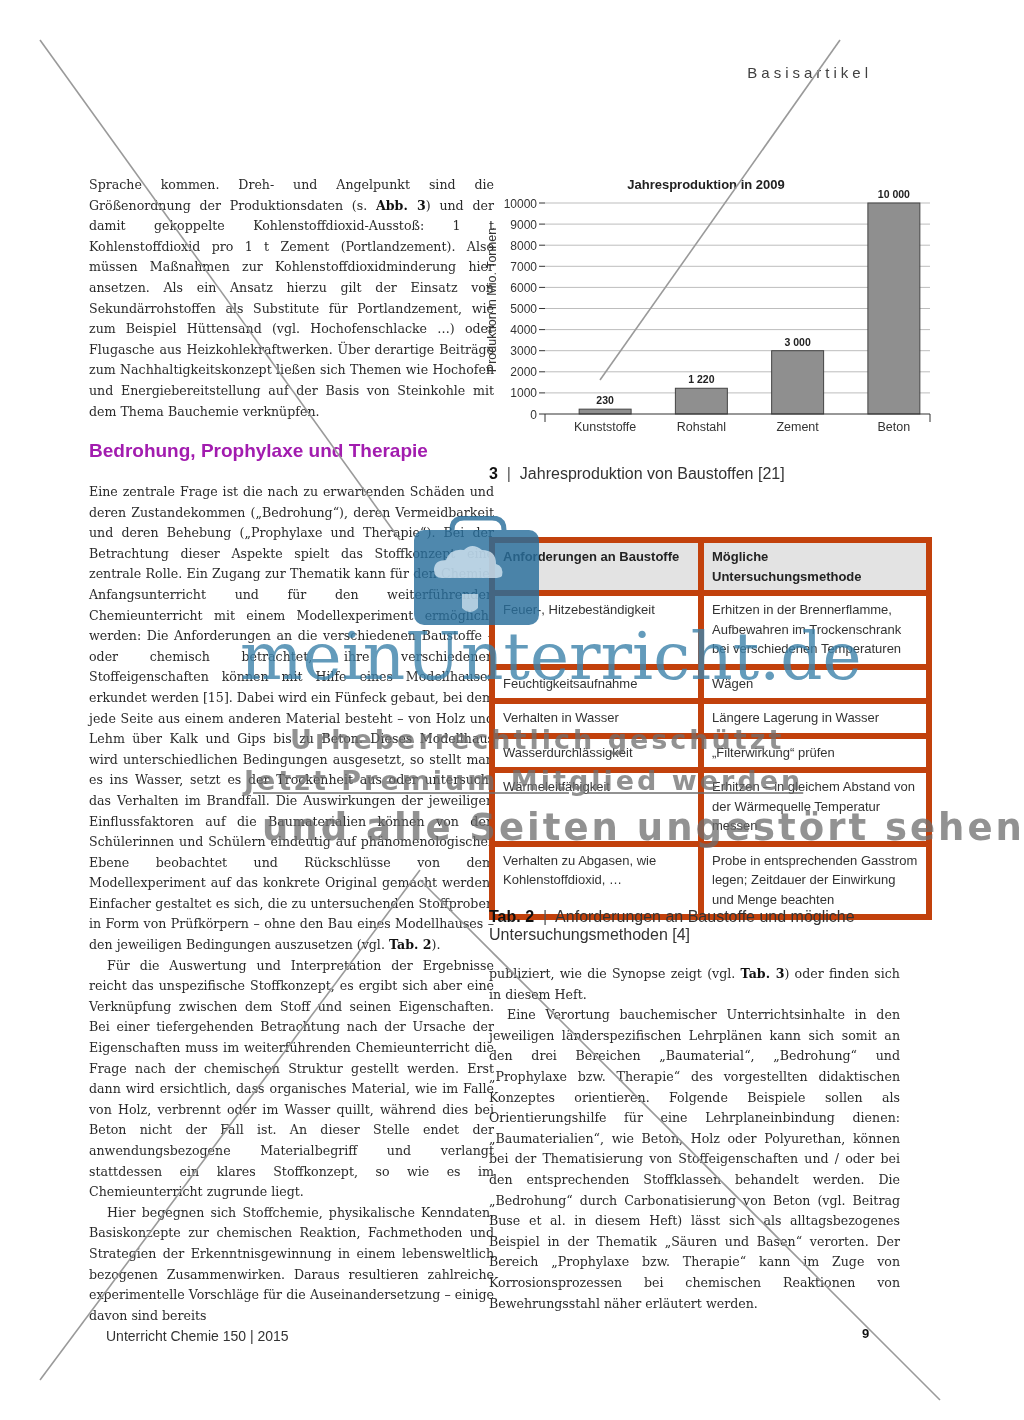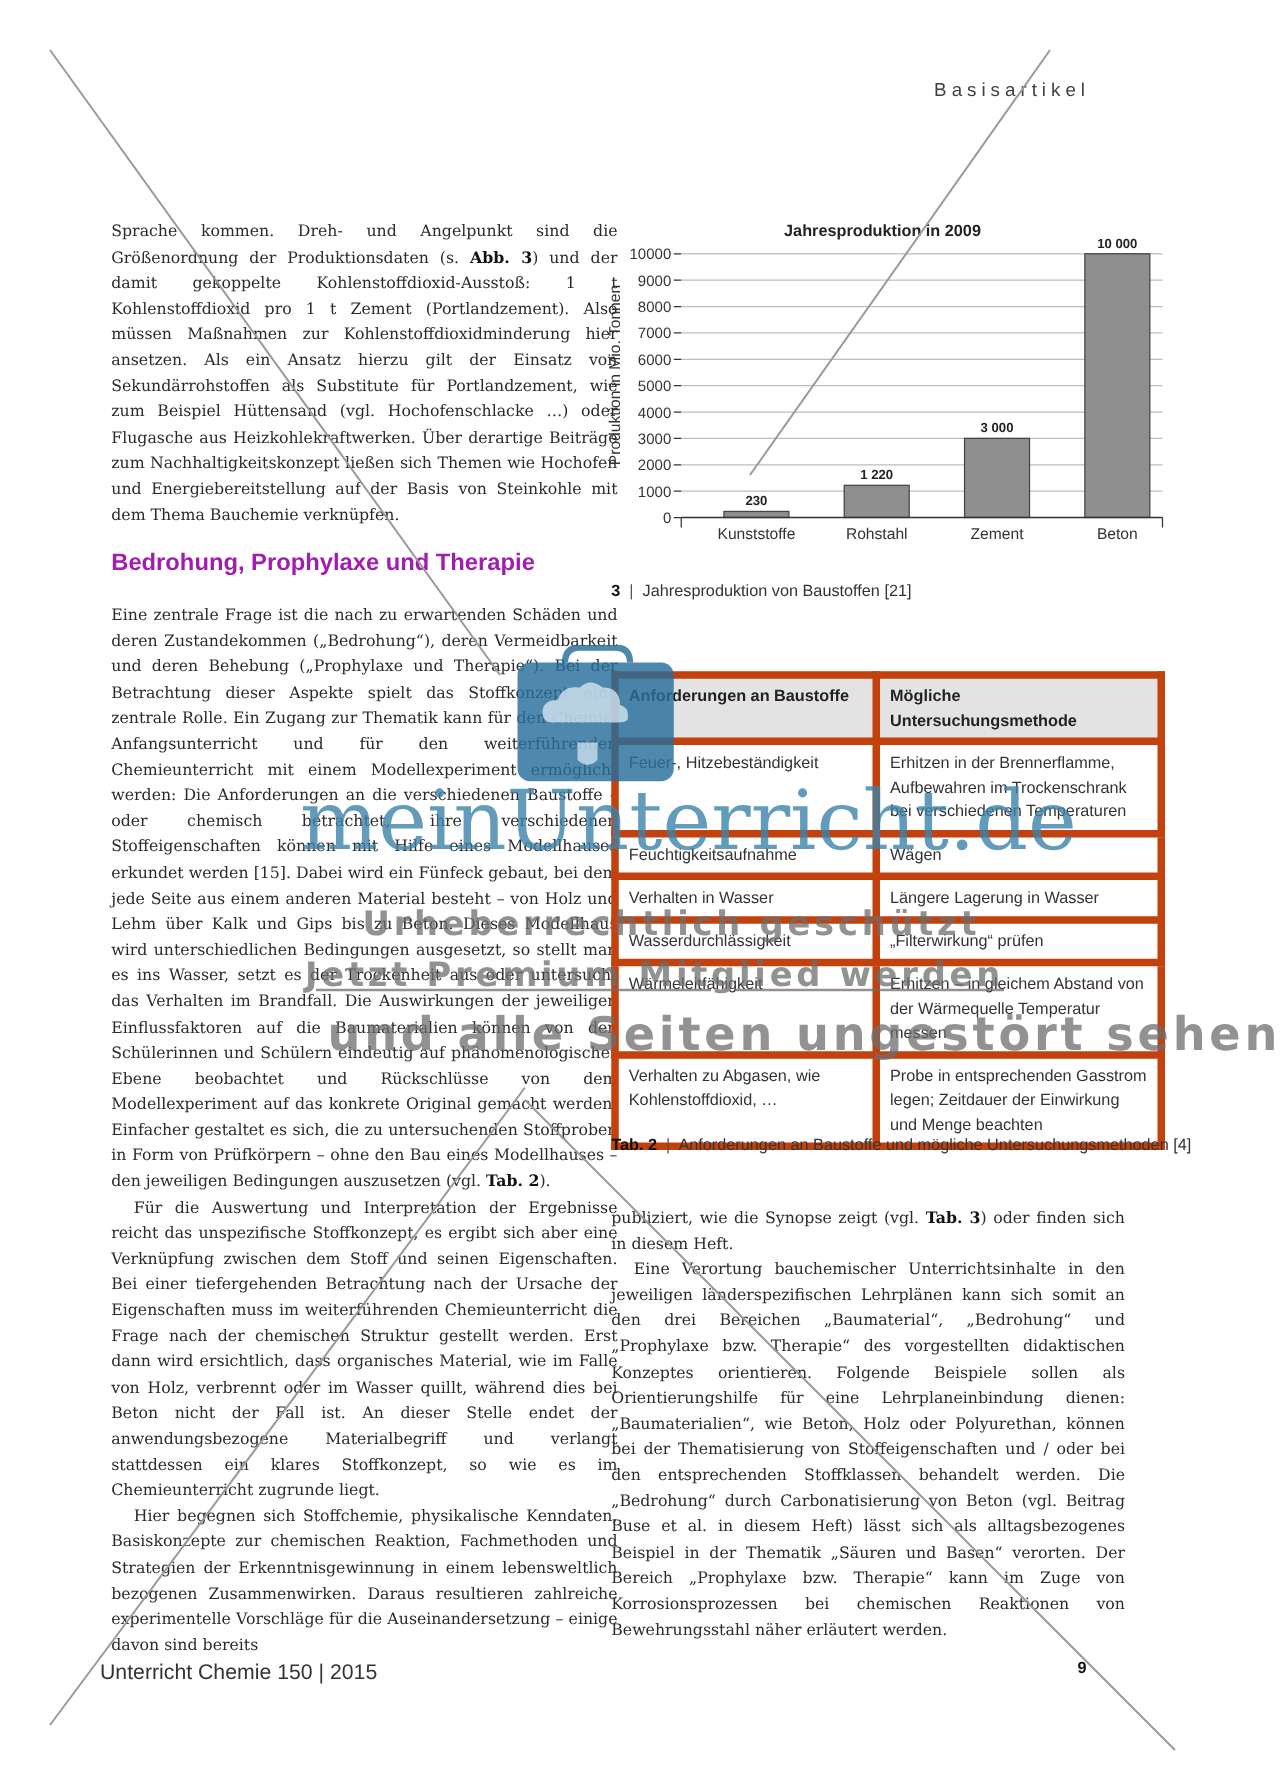--- a/index.html
+++ b/index.html
@@ -10,32 +10,32 @@
   .col p.ind { text-indent:18px; }
   #col1a { left:89px; top:175px; width:405px; }
   #col1b { left:89px; top:482px; width:405px; }
   #col2 { left:489px; top:964px; width:411px; }
   .heading { position:absolute; left:89px; top:440px; font-family:"Liberation Sans", sans-serif; font-weight:bold; font-size:19px; color:#a21caf; }
   b { font-weight:bold; color:#111; }
 
   
   #chart { position:absolute; left:482px; top:172px; width:460px; height:270px; }
   #chart text { font-family:"Liberation Sans", sans-serif; }
-  .caption { position:absolute; font-family:"Liberation Sans", sans-serif; font-size:13px; color:#333; }
+  .caption { position:absolute; font-family:"Liberation Sans", sans-serif; font-size:16px; color:#333; }
   .caption .num { font-weight:bold; color:#111; }
   #fig-caption { left:489px; top:465px; }
 
   
   #tab2 { position:absolute; left:489px; top:537px; width:443px; border-collapse:collapse; font-family:"Liberation Sans", sans-serif; font-size:13px; color:#333; }
   #tab2 th, #tab2 td { border:6px solid #c2410c; padding:4px 8px 5px 8px; vertical-align:top; text-align:left; line-height:19.5px; }
   #tab2 th { background:#e3e3e3; font-weight:bold; color:#222; padding-top:4px; padding-bottom:4px; }
   #tab2 td:first-child, #tab2 th:first-child { width:187px; }
   #tab-caption { left:489px; top:908px; }
 
-  .footer-left { position:absolute; left:80px; top:1328px; font-family:"Liberation Sans", sans-serif; font-size:17px; color:#333; }
+  .footer-left { position:absolute; left:106px; top:1328px; font-family:"Liberation Sans", sans-serif; font-size:14px; color:#333; }
   .footer-right { position:absolute; left:862px; top:1326px; font-family:"Liberation Sans", sans-serif; font-size:13px; font-weight:bold; color:#111; }
 
   
   #overlay { position:absolute; left:0; top:0; width:1024px; height:1420px; pointer-events:none; }
   .wm-text { position:absolute; font-family:"DejaVu Sans", sans-serif; font-weight:bold; color:rgba(110,110,110,0.75); letter-spacing:3px; white-space:nowrap; }
   .wm-script { position:absolute; font-family:"DejaVu Serif", serif; color:rgba(60,130,170,0.8); white-space:nowrap; }
 </style>
 </head>
 <body>
 

